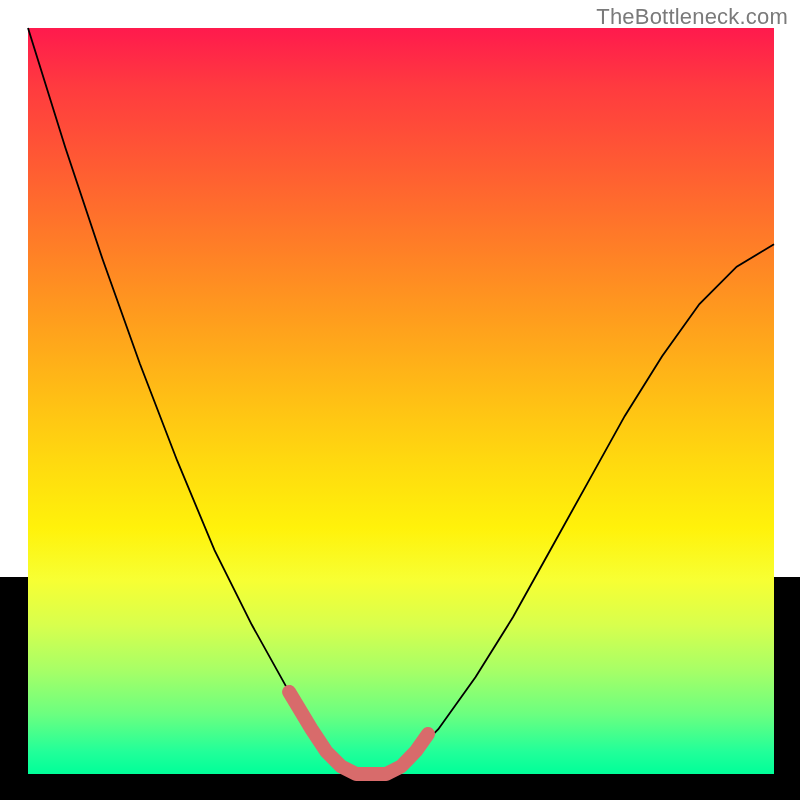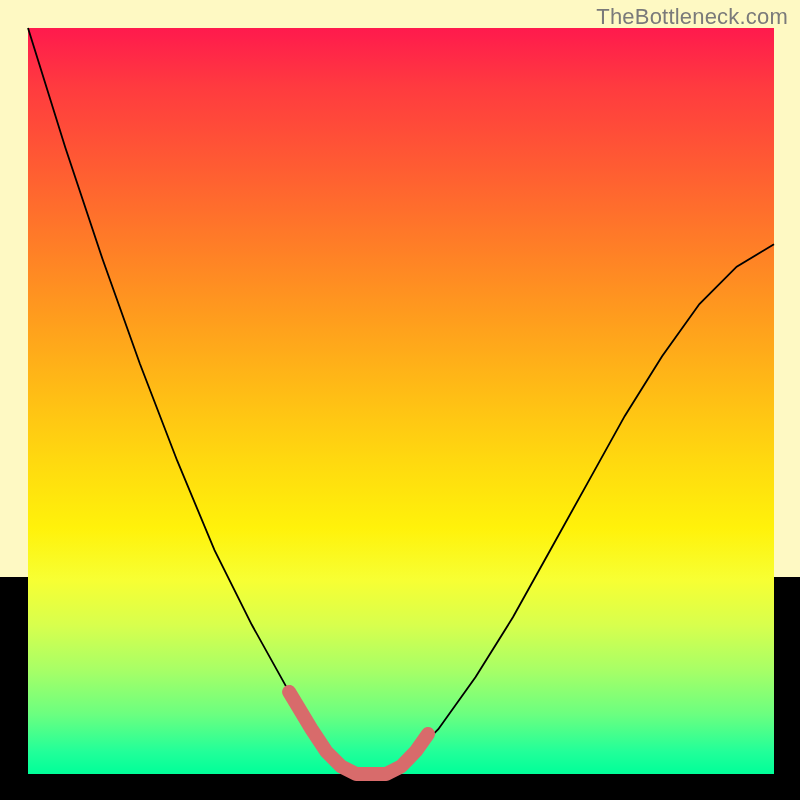--- a/index.html
+++ b/index.html
@@ -8,21 +8,21 @@
     width: 800px;
     height: 800px;
     background: #000;
     overflow: hidden;
     font-family: Arial, Helvetica, sans-serif;
   }
   .stage {
     position: relative;
     width: 800px;
     height: 577px;
-    background: #fef9c3;
+    background: #ffffff;
   }
   .watermark {
     position: absolute;
     top: 4px;
     right: 12px;
     color: #7a7a7a;
     font-size: 22px;
     font-weight: 500;
     letter-spacing: 0.2px;
     z-index: 10;

